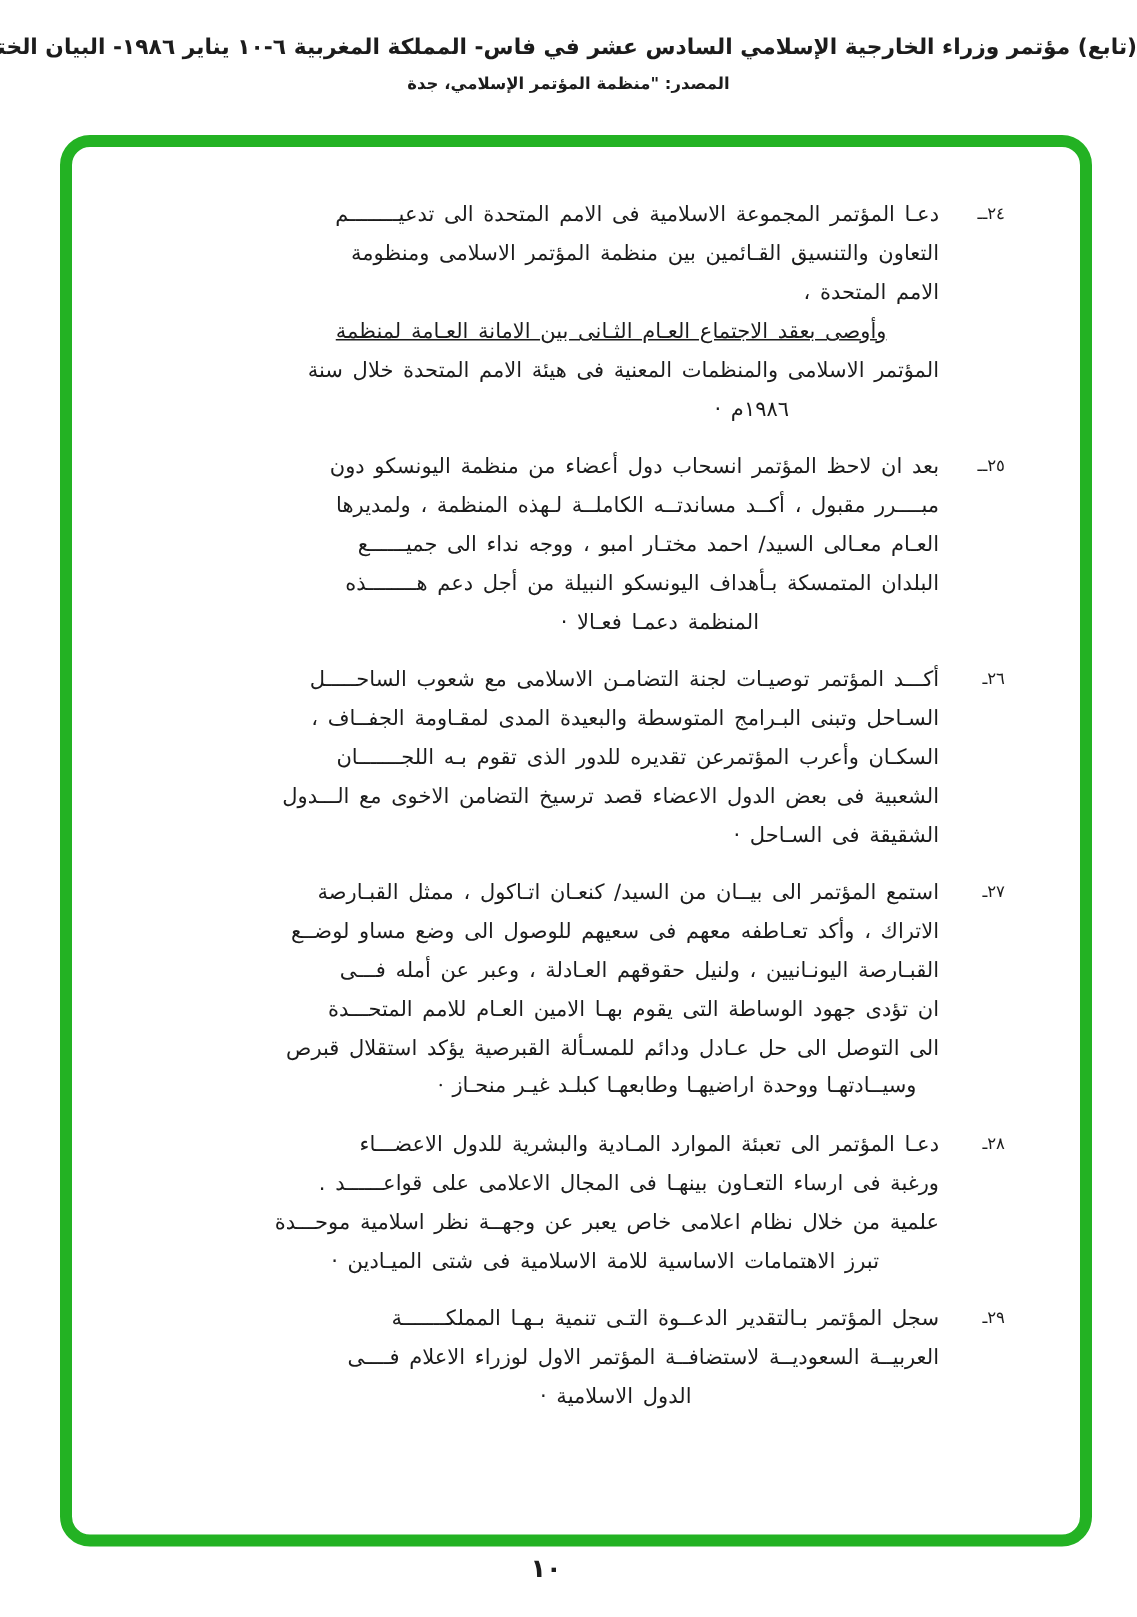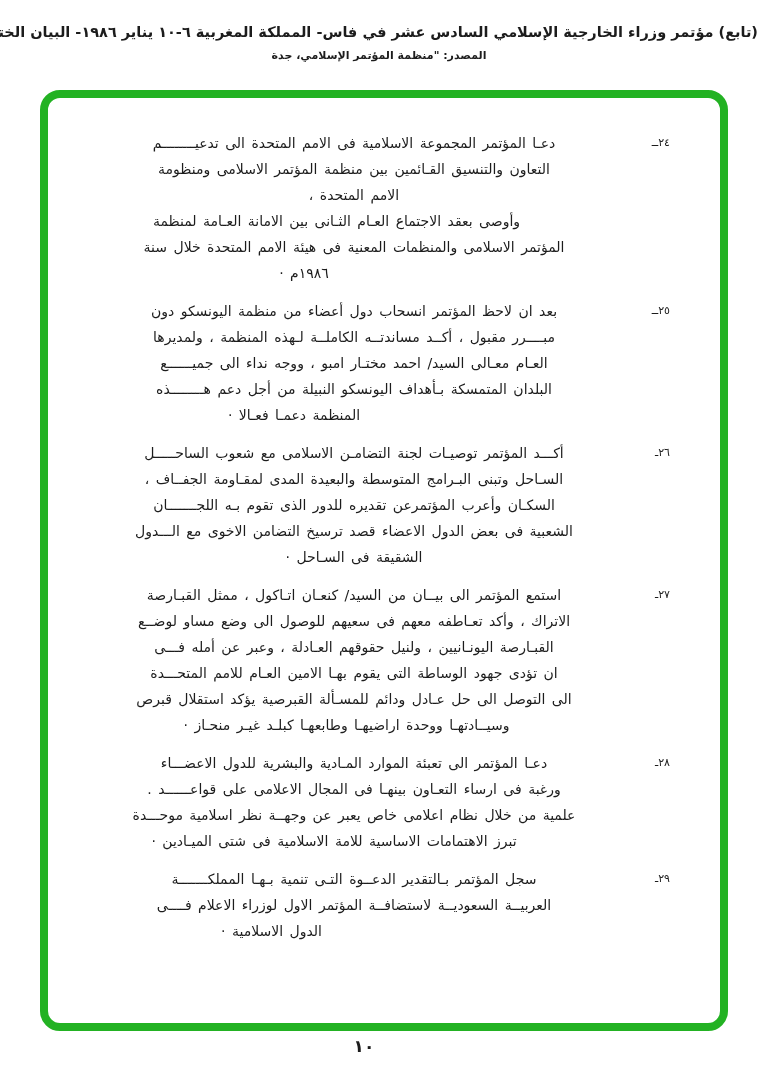--- a/index.html
+++ b/index.html
@@ -58,21 +58,21 @@
     line-height: 26px;
     white-space: nowrap;
   }
   .para-body {
     flex: 1 1 auto;
     min-width: 0;
   }
   .line {
     font-size: 14px;
     line-height: 26px;
-    text-align: center;
+    text-align: right;
     white-space: nowrap;
     overflow: hidden;
     word-spacing: 2px;
   }
   .page-number {
     position: absolute;
     left: 0;
     right: 30px;
     top: 1036px;
     text-align: center;
@@ -90,21 +90,21 @@
 </div>
 
 <div class="content-box" id="content-box" style="border-color: rgb(35, 178, 35);">
   <div class="paragraphs" id="paragraphs">
       <div class="para">
         <div class="para-num">٢٤ــ</div>
         <div class="para-body">
           <div class="line">دعـا المؤتمر المجموعة الاسلامية فى الامم المتحدة الى تدعيــــــــم</div>
           <div class="line">التعاون والتنسيق القـائمين بين منظمة المؤتمر الاسلامى ومنظومة</div>
           <div class="line">الامم المتحدة ،</div>
-          <div class="line" style="padding-right: 35px;">وأوصى بعقد الاجتماع العـام الثـانى بين الامانة العـامة لمنظمة</div>
+          <div class="line" style="padding-right: 35px; text-decoration: underline;">وأوصى بعقد الاجتماع العـام الثـانى بين الامانة العـامة لمنظمة</div>
           <div class="line">المؤتمر الاسلامى والمنظمات المعنية فى هيئة الامم المتحدة خلال سنة</div>
           <div class="line" style="padding-right: 100px;">١٩٨٦م ·</div>
         </div>
       </div>
       <div class="para">
         <div class="para-num">٢٥ــ</div>
         <div class="para-body">
           <div class="line">بعد ان لاحظ المؤتمر انسحاب دول أعضاء من منظمة اليونسكو دون</div>
           <div class="line">مبــــرر مقبول ، أكــد مساندتــه الكاملــة لـهذه المنظمة ، ولمديرها</div>
           <div class="line">العـام معـالى السيد/ احمد مختـار امبو ، ووجه نداء الى جميــــــع</div>
@@ -123,21 +123,21 @@
         </div>
       </div>
       <div class="para">
         <div class="para-num">٢٧ـ</div>
         <div class="para-body">
           <div class="line">استمع المؤتمر الى بيــان من السيد/ كنعـان اتـاكول ، ممثل القبـارصة</div>
           <div class="line">الاتراك ، وأكد تعـاطفه معهم فى سعيهم للوصول الى وضع مساو لوضــع</div>
           <div class="line">القبـارصة اليونـانيين ، ولنيل حقوقهم العـادلة ، وعبر عن أمله فـــى</div>
           <div class="line">ان تؤدى جهود الوساطة التى يقوم بهـا الامين العـام للامم المتحـــدة</div>
           <div class="line">الى التوصل الى حل عـادل ودائم للمسـألة القبرصية يؤكد استقلال قبرص</div>
-          <div class="line" style="padding-right: 15px;">وسيــادتهـا ووحدة اراضيهـا وطابعهـا كبلـد غيـر منحـاز ·</div>
+          <div class="line" style="padding-right: 15px; font-family: Liberation Serif, serif;">وسيــادتهـا ووحدة اراضيهـا وطابعهـا كبلـد غيـر منحـاز ·</div>
         </div>
       </div>
       <div class="para">
         <div class="para-num">٢٨ـ</div>
         <div class="para-body">
           <div class="line">دعـا المؤتمر الى تعبئة الموارد المـادية والبشرية للدول الاعضـــاء</div>
           <div class="line">ورغبة فى ارساء التعـاون بينهـا فى المجال الاعلامى على قواعــــــد .</div>
           <div class="line">علمية من خلال نظام اعلامى خاص يعبر عن وجهــة نظر اسلامية موحـــدة</div>
           <div class="line" style="padding-right: 40px;">تبرز الاهتمامات الاساسية للامة الاسلامية فى شتى الميـادين ·</div>
         </div>

